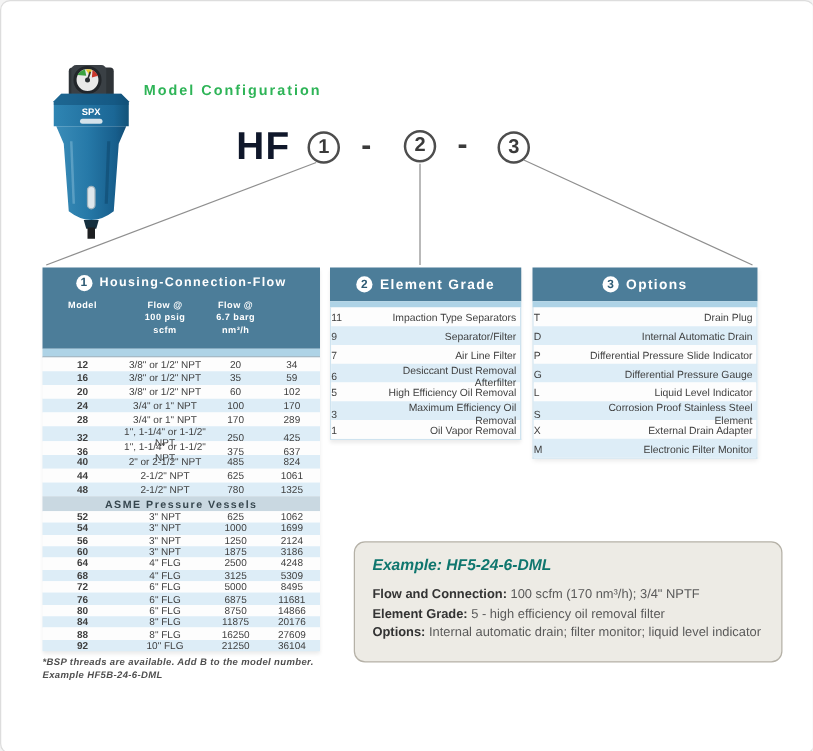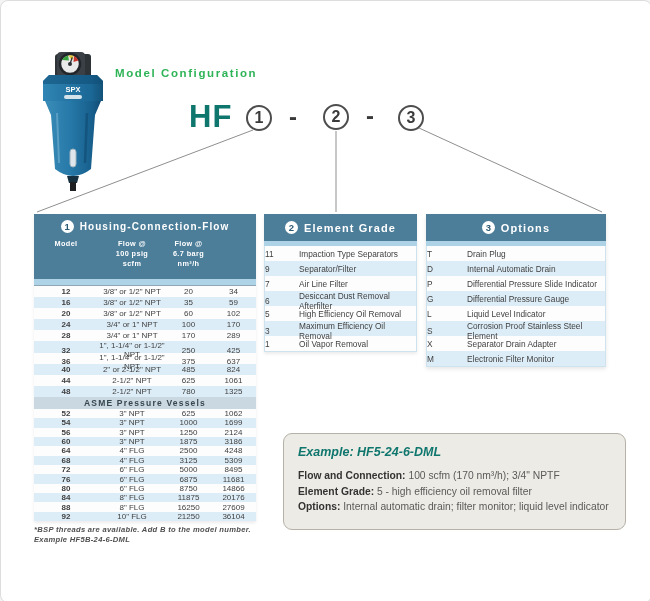--- a/index.html
+++ b/index.html
@@ -1,21 +1,21 @@
 <!DOCTYPE html>
 <html><head>
 <meta charset="utf-8">
 <style>
   html,body{margin:0;padding:0;background:#f4f4f4;font-family:"Liberation Sans",sans-serif;}
   .canvas{position:relative;width:650px;height:601px;background:#ffffff;border:1px solid #dddddd;
           border-radius:8px;overflow:hidden;margin:0 auto;}
   
   .green-title{position:absolute;left:114px;top:66px;font-size:11.5px;font-weight:bold;
                color:#2eb457;letter-spacing:1.6px;}
-  .hf{position:absolute;left:188px;top:98px;font-size:31px;font-weight:bold;color:#0f766e;letter-spacing:1px;}
+  .hf{position:absolute;left:188px;top:98px;font-size:31px;font-weight:bold;color:#0f172a;letter-spacing:1px;}
   .num-circle{position:absolute;width:26px;height:26px;border:2px solid #4d4d4d;border-radius:50%;
               background:#fff;display:flex;align-items:center;justify-content:center;
               font-size:16px;font-weight:bold;color:#3a3a3a;box-sizing:border-box;}
   .c1{left:245px;top:104px;} .c2{left:322px;top:103px;} .c3{left:397px;top:104px;}
   .hf-dash{position:absolute;font-size:24px;font-weight:bold;color:#3a3a3a;}
   .d1{left:288px;top:102px;} .d2{left:365px;top:101px;}
   .connector-svg{position:absolute;left:0;top:0;width:650px;height:601px;pointer-events:none;}
   
   .tbl{position:absolute;box-sizing:border-box;font-family:"Liberation Sans",sans-serif;}
   .tbl-head{background:#4c7d99;color:#ffffff;display:flex;align-items:center;justify-content:center;gap:6px;}
@@ -43,21 +43,21 @@
             font-weight:600;color:#4f4f4f;line-height:1.35;letter-spacing:.3px;}
   
   .t2{left:263px;top:213px;width:153px;box-shadow:0 2px 3px rgba(0,0,0,.08);}
   .t3{left:425px;top:213px;width:180px;box-shadow:0 2px 4px rgba(0,0,0,.1);}
   .t23-head{height:27px;font-size:11px;}
   .t23-band{height:5px;}
   .t23-body{border:1px solid #cfe3ef;border-top:none;}
   .t2 .zrow{grid-template-columns:34px 1fr;font-size:8.3px;height:15px;}
   .t3 .zrow{grid-template-columns:40px 1fr;font-size:8.3px;height:15px;}
   .code{font-weight:normal;}
-  .lbl{text-align:left;padding-right:3px;}
+  .lbl{text-align:right;padding-right:3px;}
   
   .example{position:absolute;left:282px;top:432px;width:343px;height:97px;box-sizing:border-box;
            background:#edebe5;border:1px solid #b5b1a7;border-radius:9px;padding:11px 14px;}
   .ex-title{font-size:12.5px;font-weight:bold;font-style:italic;color:#0f766e;}
   .ex-lines{margin-top:9px;font-size:10.3px;color:#5a5a5a;line-height:1.52;}
   .ex-lines b{color:#333;}
   
   .product{position:absolute;left:36px;top:50px;width:72px;height:142px;}
 </style>
 </head>
@@ -388,21 +388,21 @@
           <span class="lbl">Liquid Level Indicator</span>
         </div>
 
         <div class="zrow odd">
           <span class="code">S</span>
           <span class="lbl">Corrosion Proof Stainless Steel Element</span>
         </div>
 
         <div class="zrow even">
           <span class="code">X</span>
-          <span class="lbl">Separator Drain Adapter</span>
+          <span class="lbl">External Drain Adapter</span>
         </div>
 
         <div class="zrow odd">
           <span class="code">M</span>
           <span class="lbl">Electronic Filter Monitor</span>
         </div>
       </div>
   </div>
 
   <div class="example">

